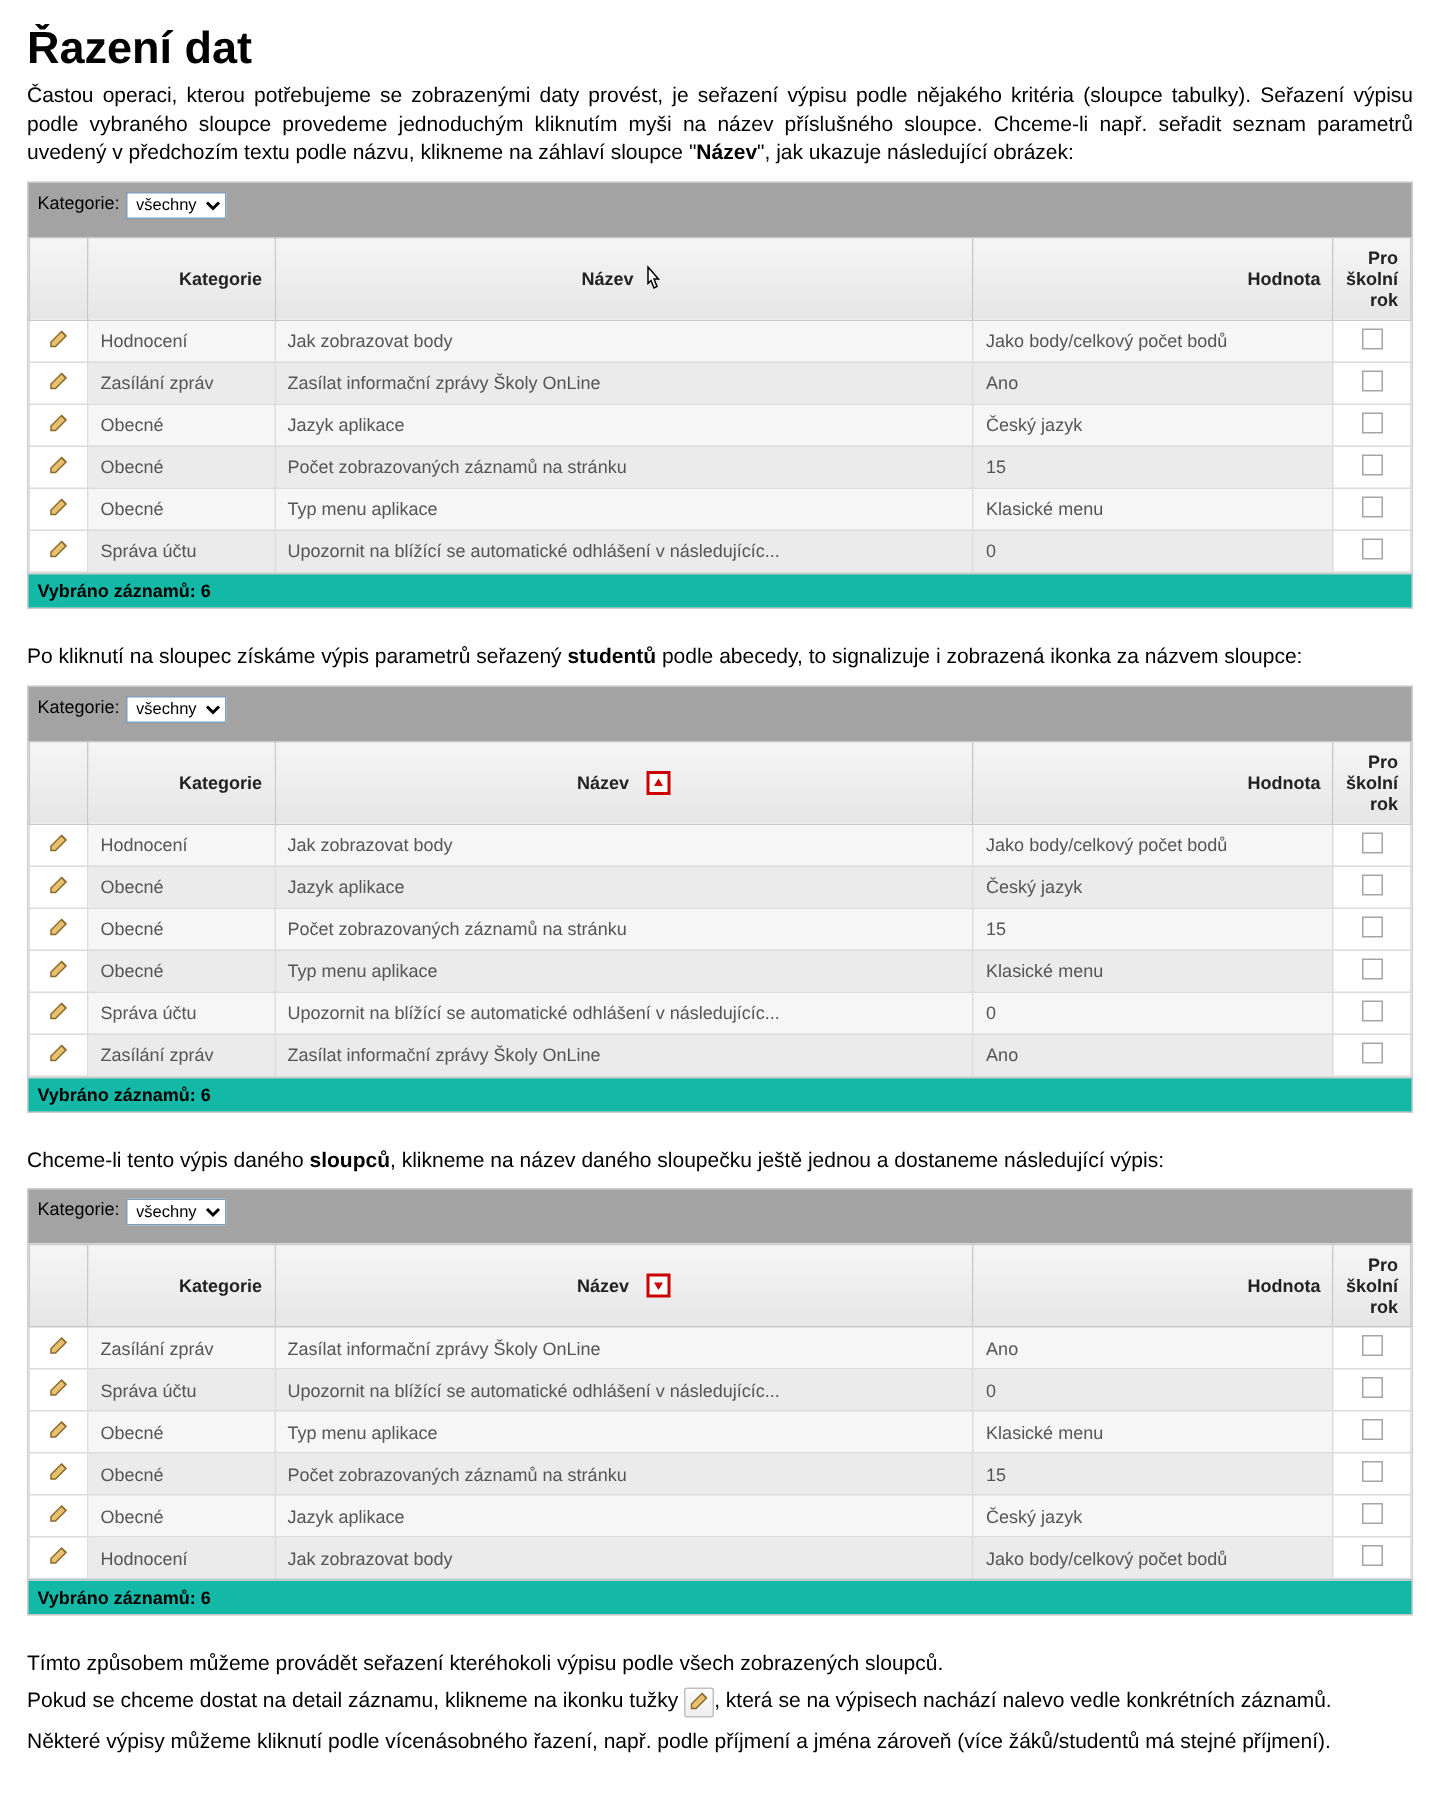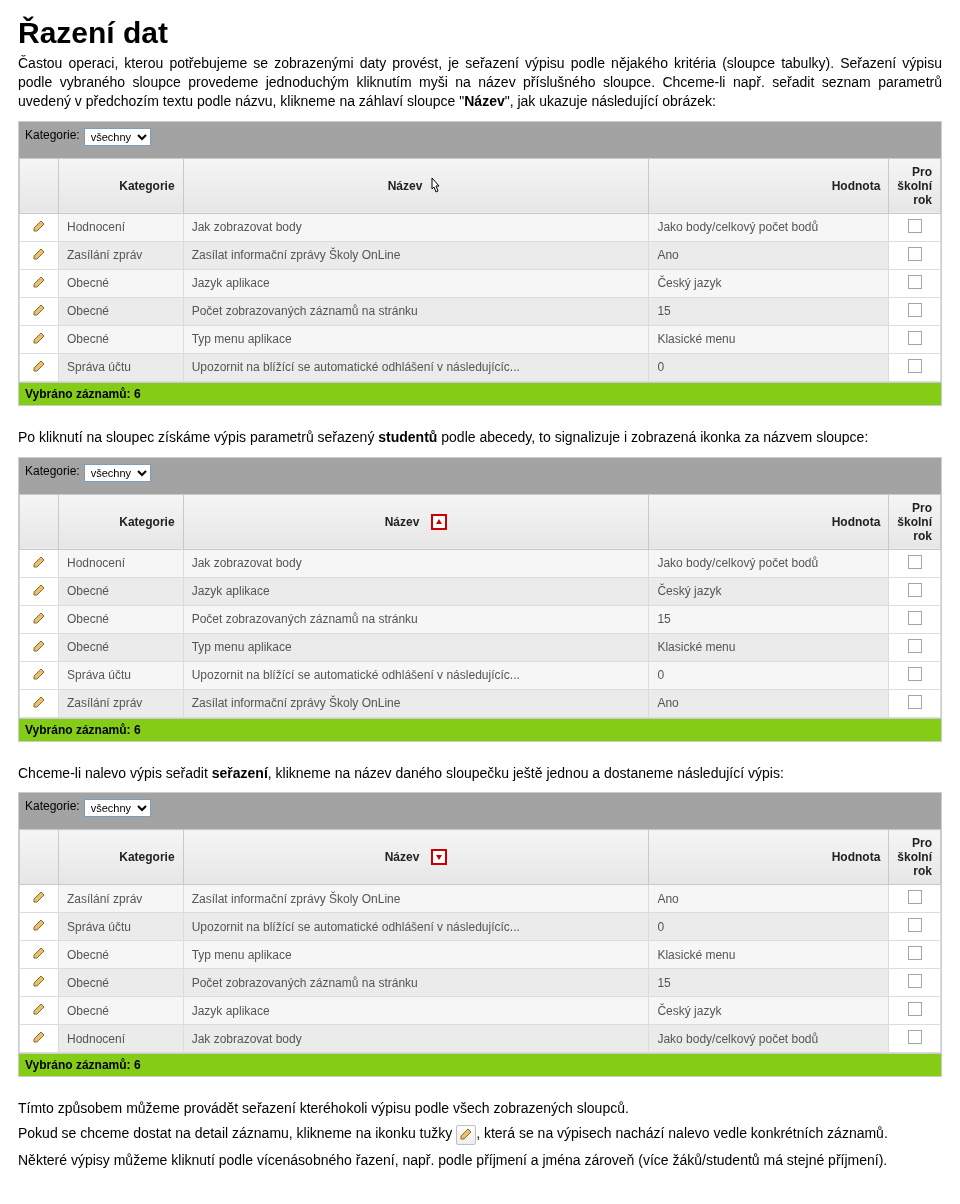--- a/index.html
+++ b/index.html
@@ -97,21 +97,21 @@
   .checkbox-empty {
     display:inline-block;
     width:12px; height:12px;
     border:1px solid #a5a5a5;
     background:#fff;
   }
   .footerbar {
     font-size: 12px;
     font-weight: bold;
     padding: 4px 6px;
-    background: #84cc16;
+    background: #14b8a6;
     border-top: 1px solid #ccc;
   }
   .inline-pencil {
     display:inline-block;
     vertical-align:-3px;
     width:18px; height:18px;
     border:1px solid #bfbfbf;
     background:linear-gradient(#fdfdfd,#eee);
     border-radius:2px;
     text-align:center;
@@ -309,21 +309,21 @@
           <td>Zasílat informační zprávy Školy OnLine</td>
           <td>Ano</td>
           <td class="checkcell"><span class="checkbox-empty"></span></td>
         </tr>
       </tbody>
   </table>
   <div class="footerbar">Vybráno záznamů: 6</div>
 </div>
 
 <p>
-  <span>Chceme-li nalevo výpis seřadit </span><span class="bold">seřazení</span><span>, klikneme na název daného sloupečku ještě jednou a dostaneme následující výpis:</span>
+  <span>Chceme-li tento výpis daného </span><span class="bold">sloupců</span><span>, klikneme na název daného sloupečku ještě jednou a dostaneme následující výpis:</span>
 </p>
 
 <div class="screenshot">
   <div class="filterbar">
     <span>Kategorie:</span>
     <select>
       <option>všechny</option>
     </select>
   </div>
   <table class="grid">

